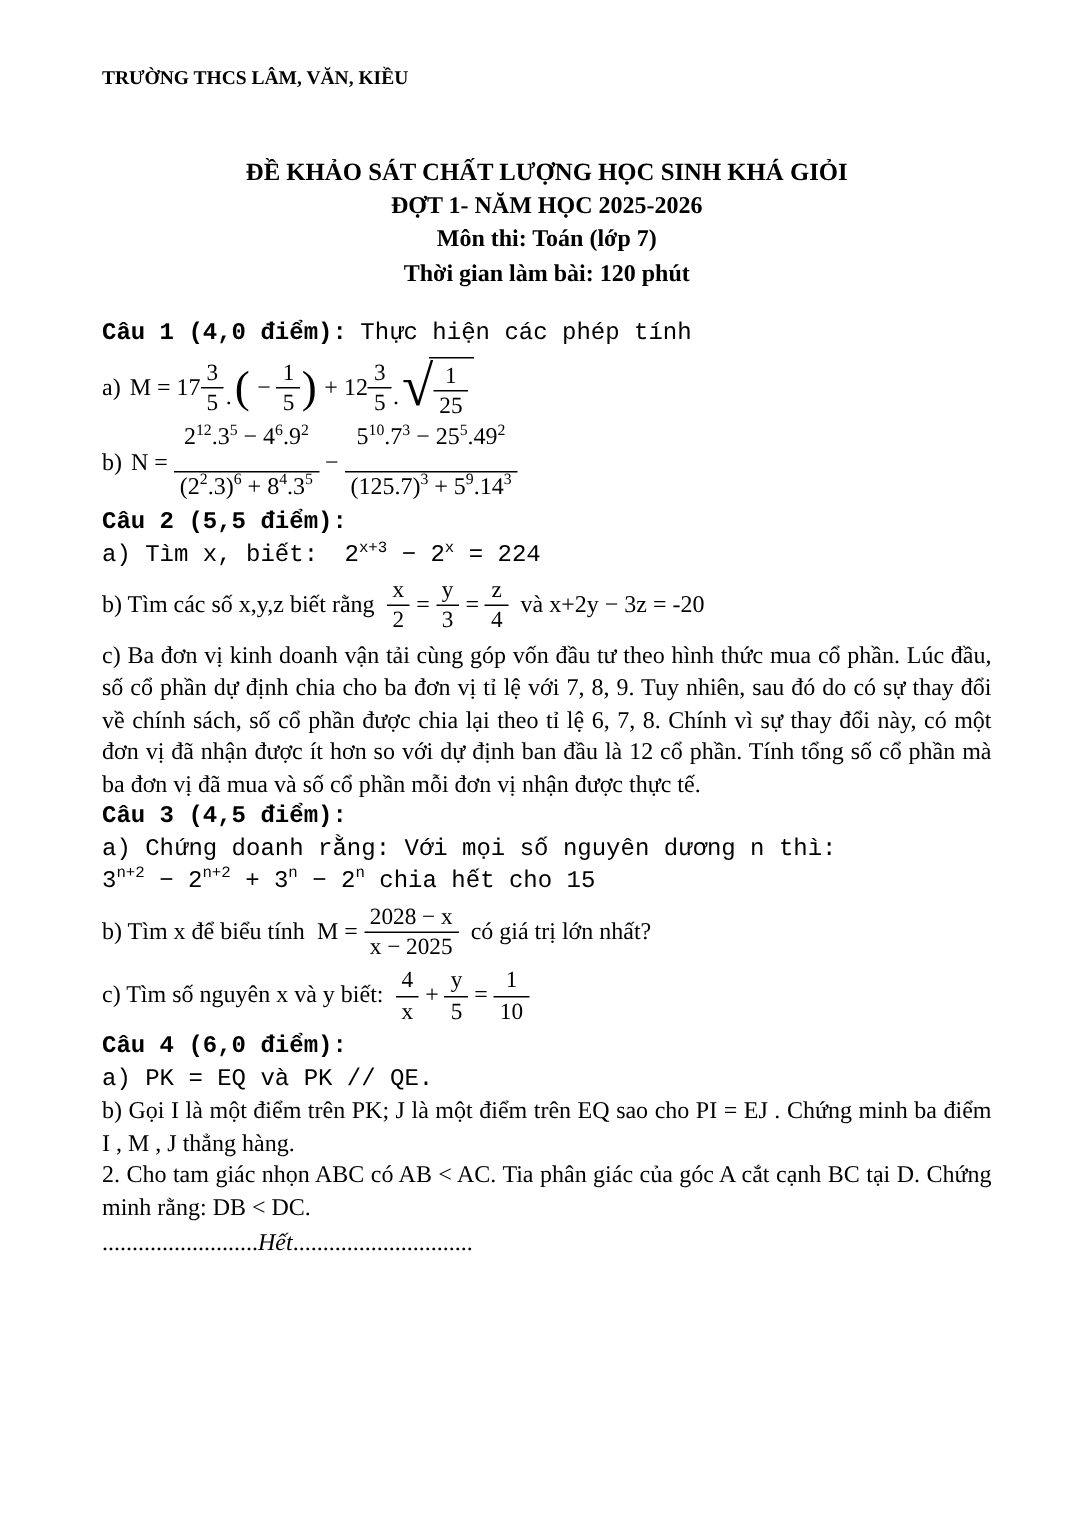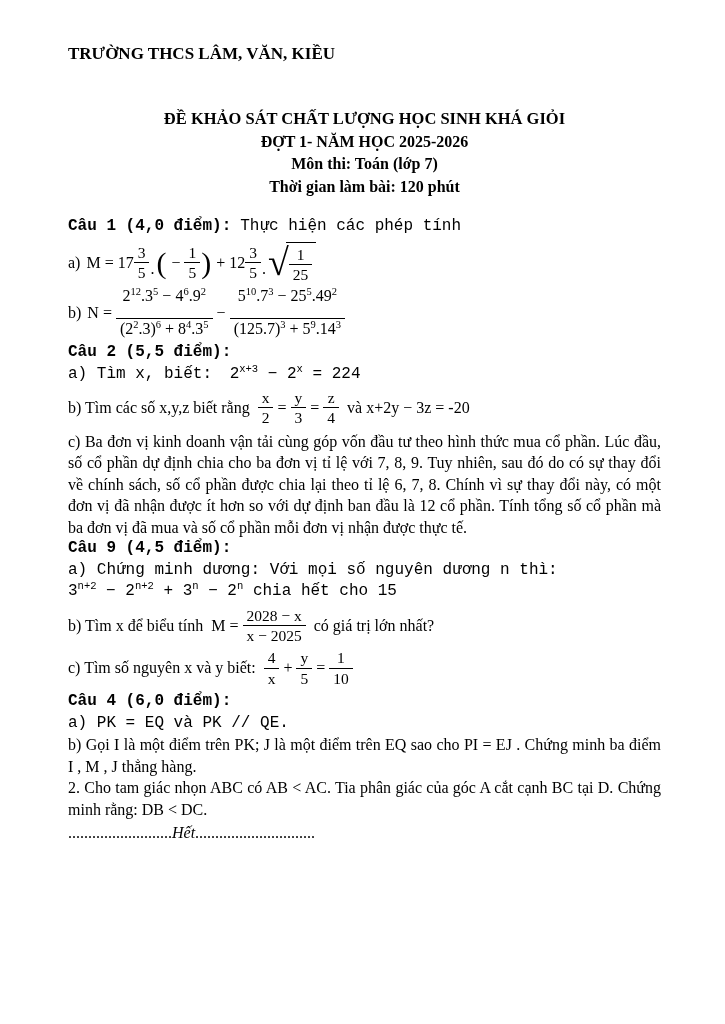--- a/index.html
+++ b/index.html
@@ -3,21 +3,21 @@
 <meta charset="utf-8">
 <style>
   * { margin:0; padding:0; box-sizing:border-box; }
   html, body { background:#ffffff; }
   body {
     width:725px; height:1024px; overflow:hidden;
     font-family:"Liberation Serif", serif;
     color:#000; font-size:16px;
   }
   .page { padding:44px 64px 0 68px; }
-  .school { font-weight:bold; font-size:17px; }
+  .school { font-weight:bold; font-size:13px; }
   .center-block { text-align:center; margin-top:22px; }
   .center-block .t { font-weight:bold; line-height:22.5px; }
   .t-main { font-size:16.5px;margin-top:44px; }
   .content { margin-top:18px; }
   .line { line-height:21.5px;font-family:Liberation Mono, monospace; }
   .para { line-height:21.5px; text-align:justify; }
   .qhead { font-weight:bold; }
   .intro-gap { margin-left:9px; }
   .mrow { display:flex; align-items:center; margin:3px 0; }
   .frac { display:inline-flex; flex-direction:column; align-items:center; text-align:center; line-height:1.12; font-size:15.5px; }
@@ -132,25 +132,25 @@
       <span class="frac">
           <span class="num">z</span>
           <span class="den">4</span>
         </span>
       <span class="gapL">và x+2y − 3z = -20</span>
     </div>
 
     <div class="para">c) Ba đơn vị kinh doanh vận tải cùng góp vốn đầu tư theo hình thức mua cổ phần. Lúc đầu, số cổ phần dự định chia cho ba đơn vị tỉ lệ với 7, 8, 9. Tuy nhiên, sau đó do có sự thay đổi về chính sách, số cổ phần được chia lại theo tỉ lệ 6, 7, 8. Chính vì sự thay đổi này, có một đơn vị đã nhận được ít hơn so với dự định ban đầu là 12 cổ phần. Tính tổng số cổ phần mà ba đơn vị đã mua và số cổ phần mỗi đơn vị nhận được thực tế.</div>
 
     <div class="line">
-      <span class="qhead">Câu 9 (4,5 điểm):</span>
+      <span class="qhead">Câu 3 (4,5 điểm):</span>
     </div>
 
     <div class="line">
-      <span>a) Chứng minh dương: Với mọi số nguyên dương n thì:</span>
+      <span>a) Chứng doanh rằng: Với mọi số nguyên dương n thì:</span>
       <span class="mathtext">3<sup>n+2</sup> − 2<sup>n+2</sup> + 3<sup>n</sup> − 2<sup>n</sup></span>
       <span>chia hết cho 15</span>
     </div>
 
     <div class="mrow">
       <span>b) Tìm x để biểu tính</span>
       <span class="lhs gapL">M =</span>
       <span class="frac">
           <span class="num">2028 − x</span>
           <span class="den">x − 2025</span>

